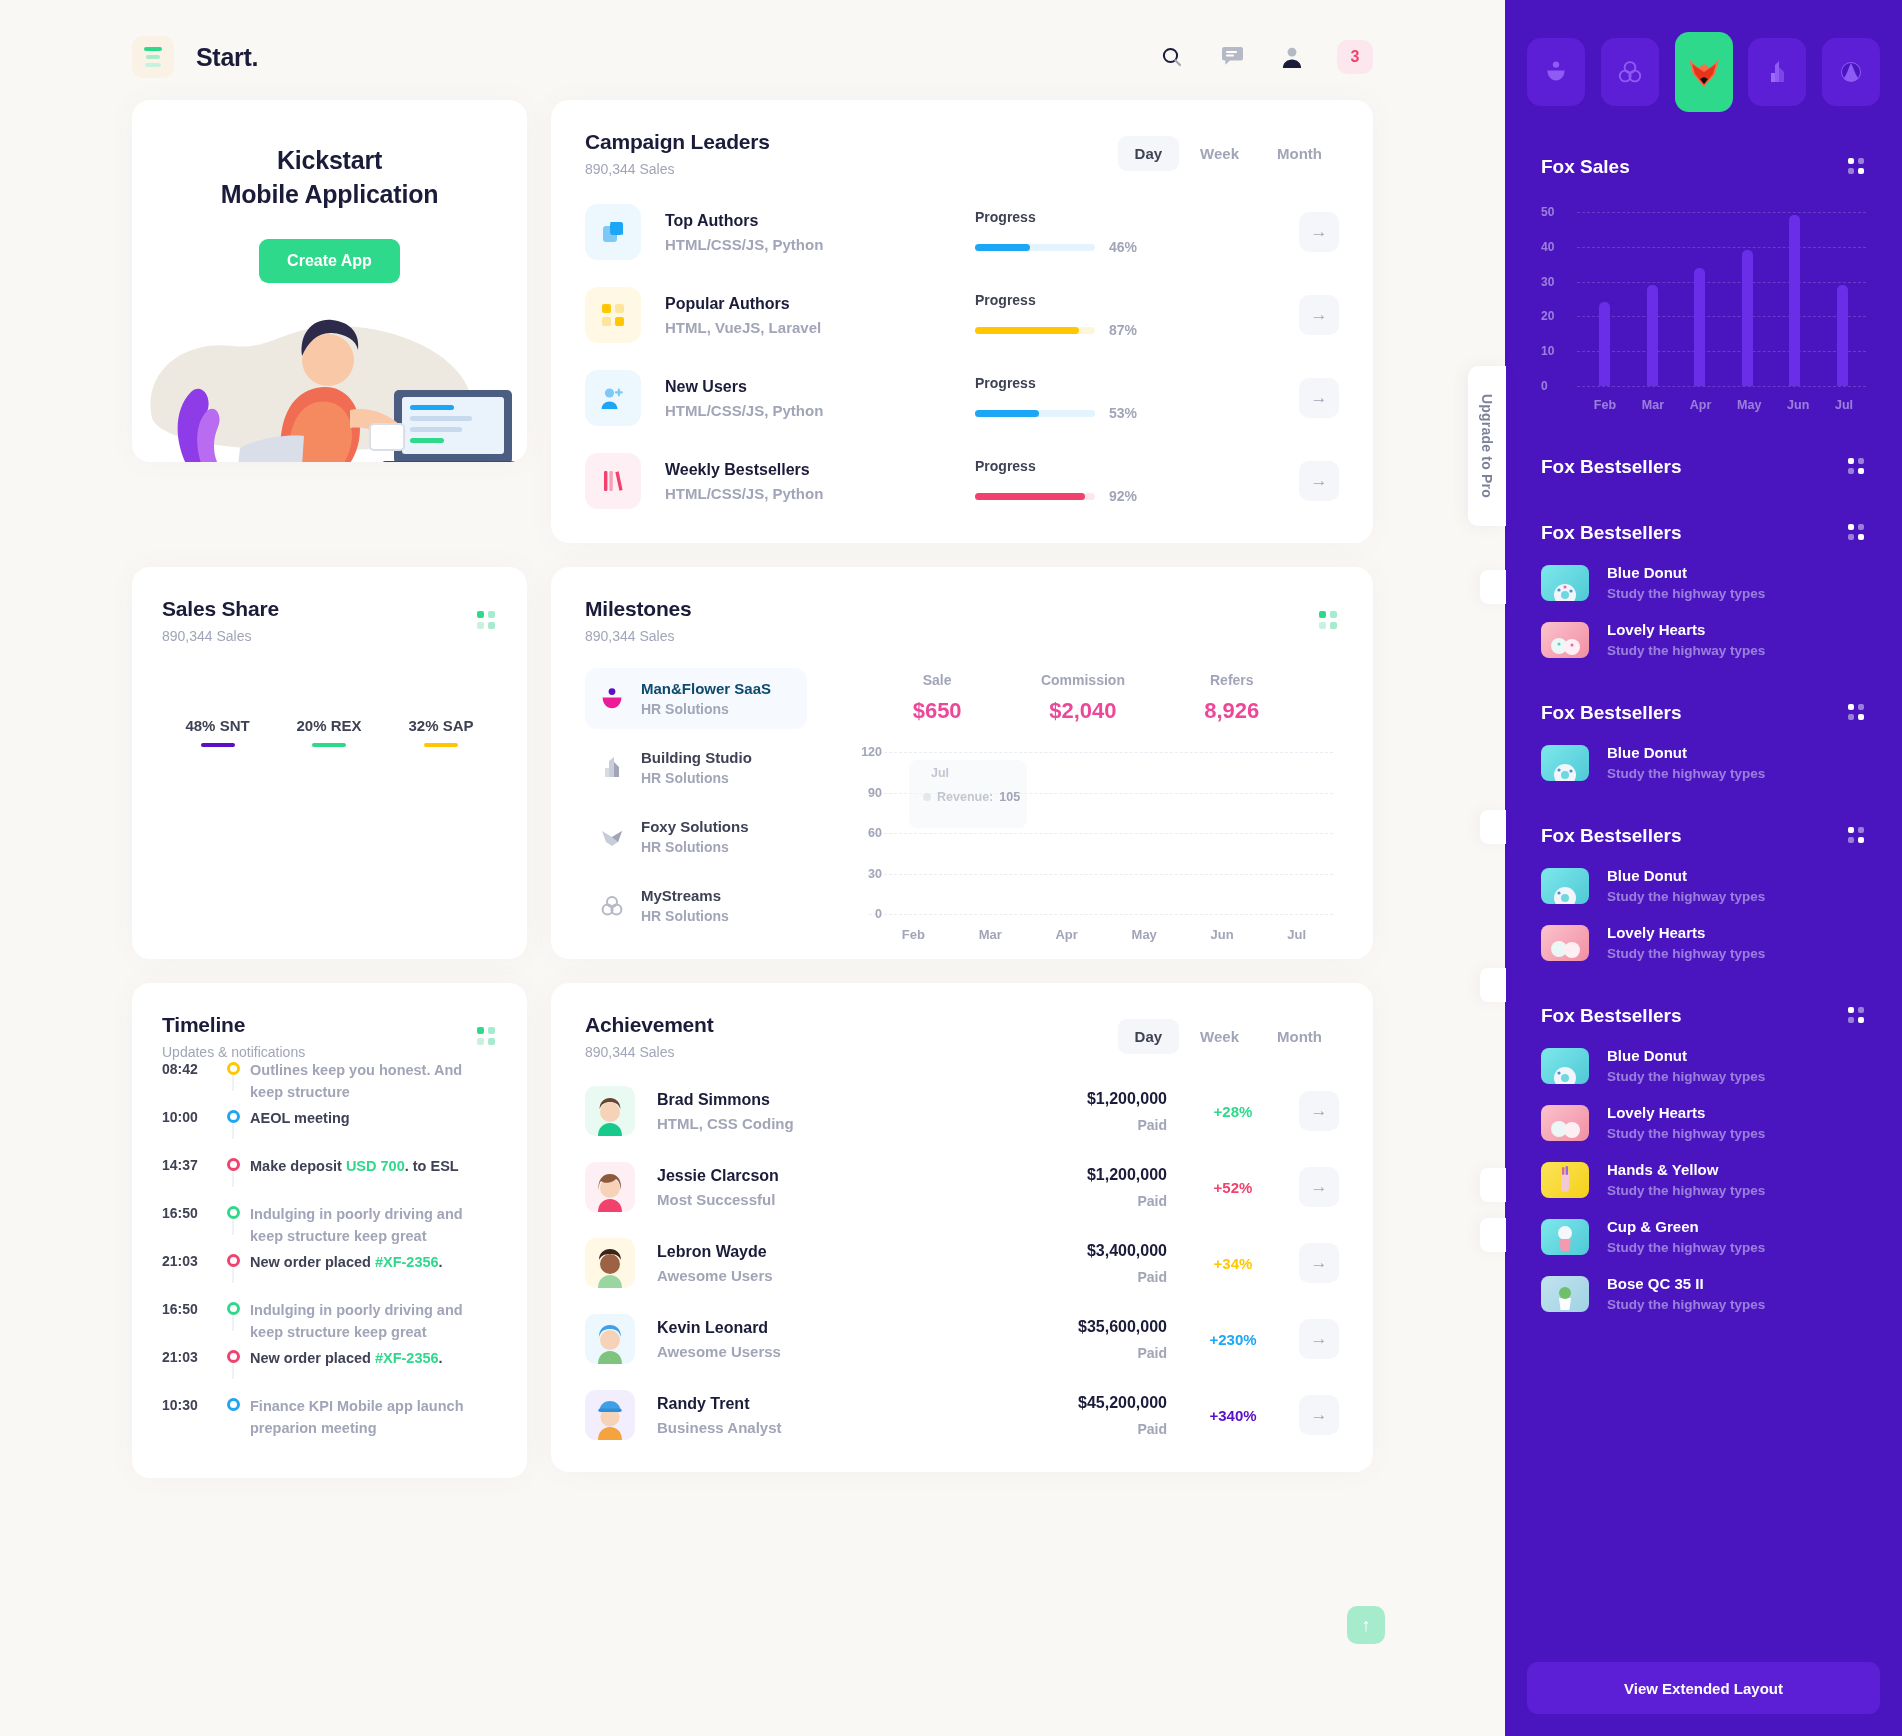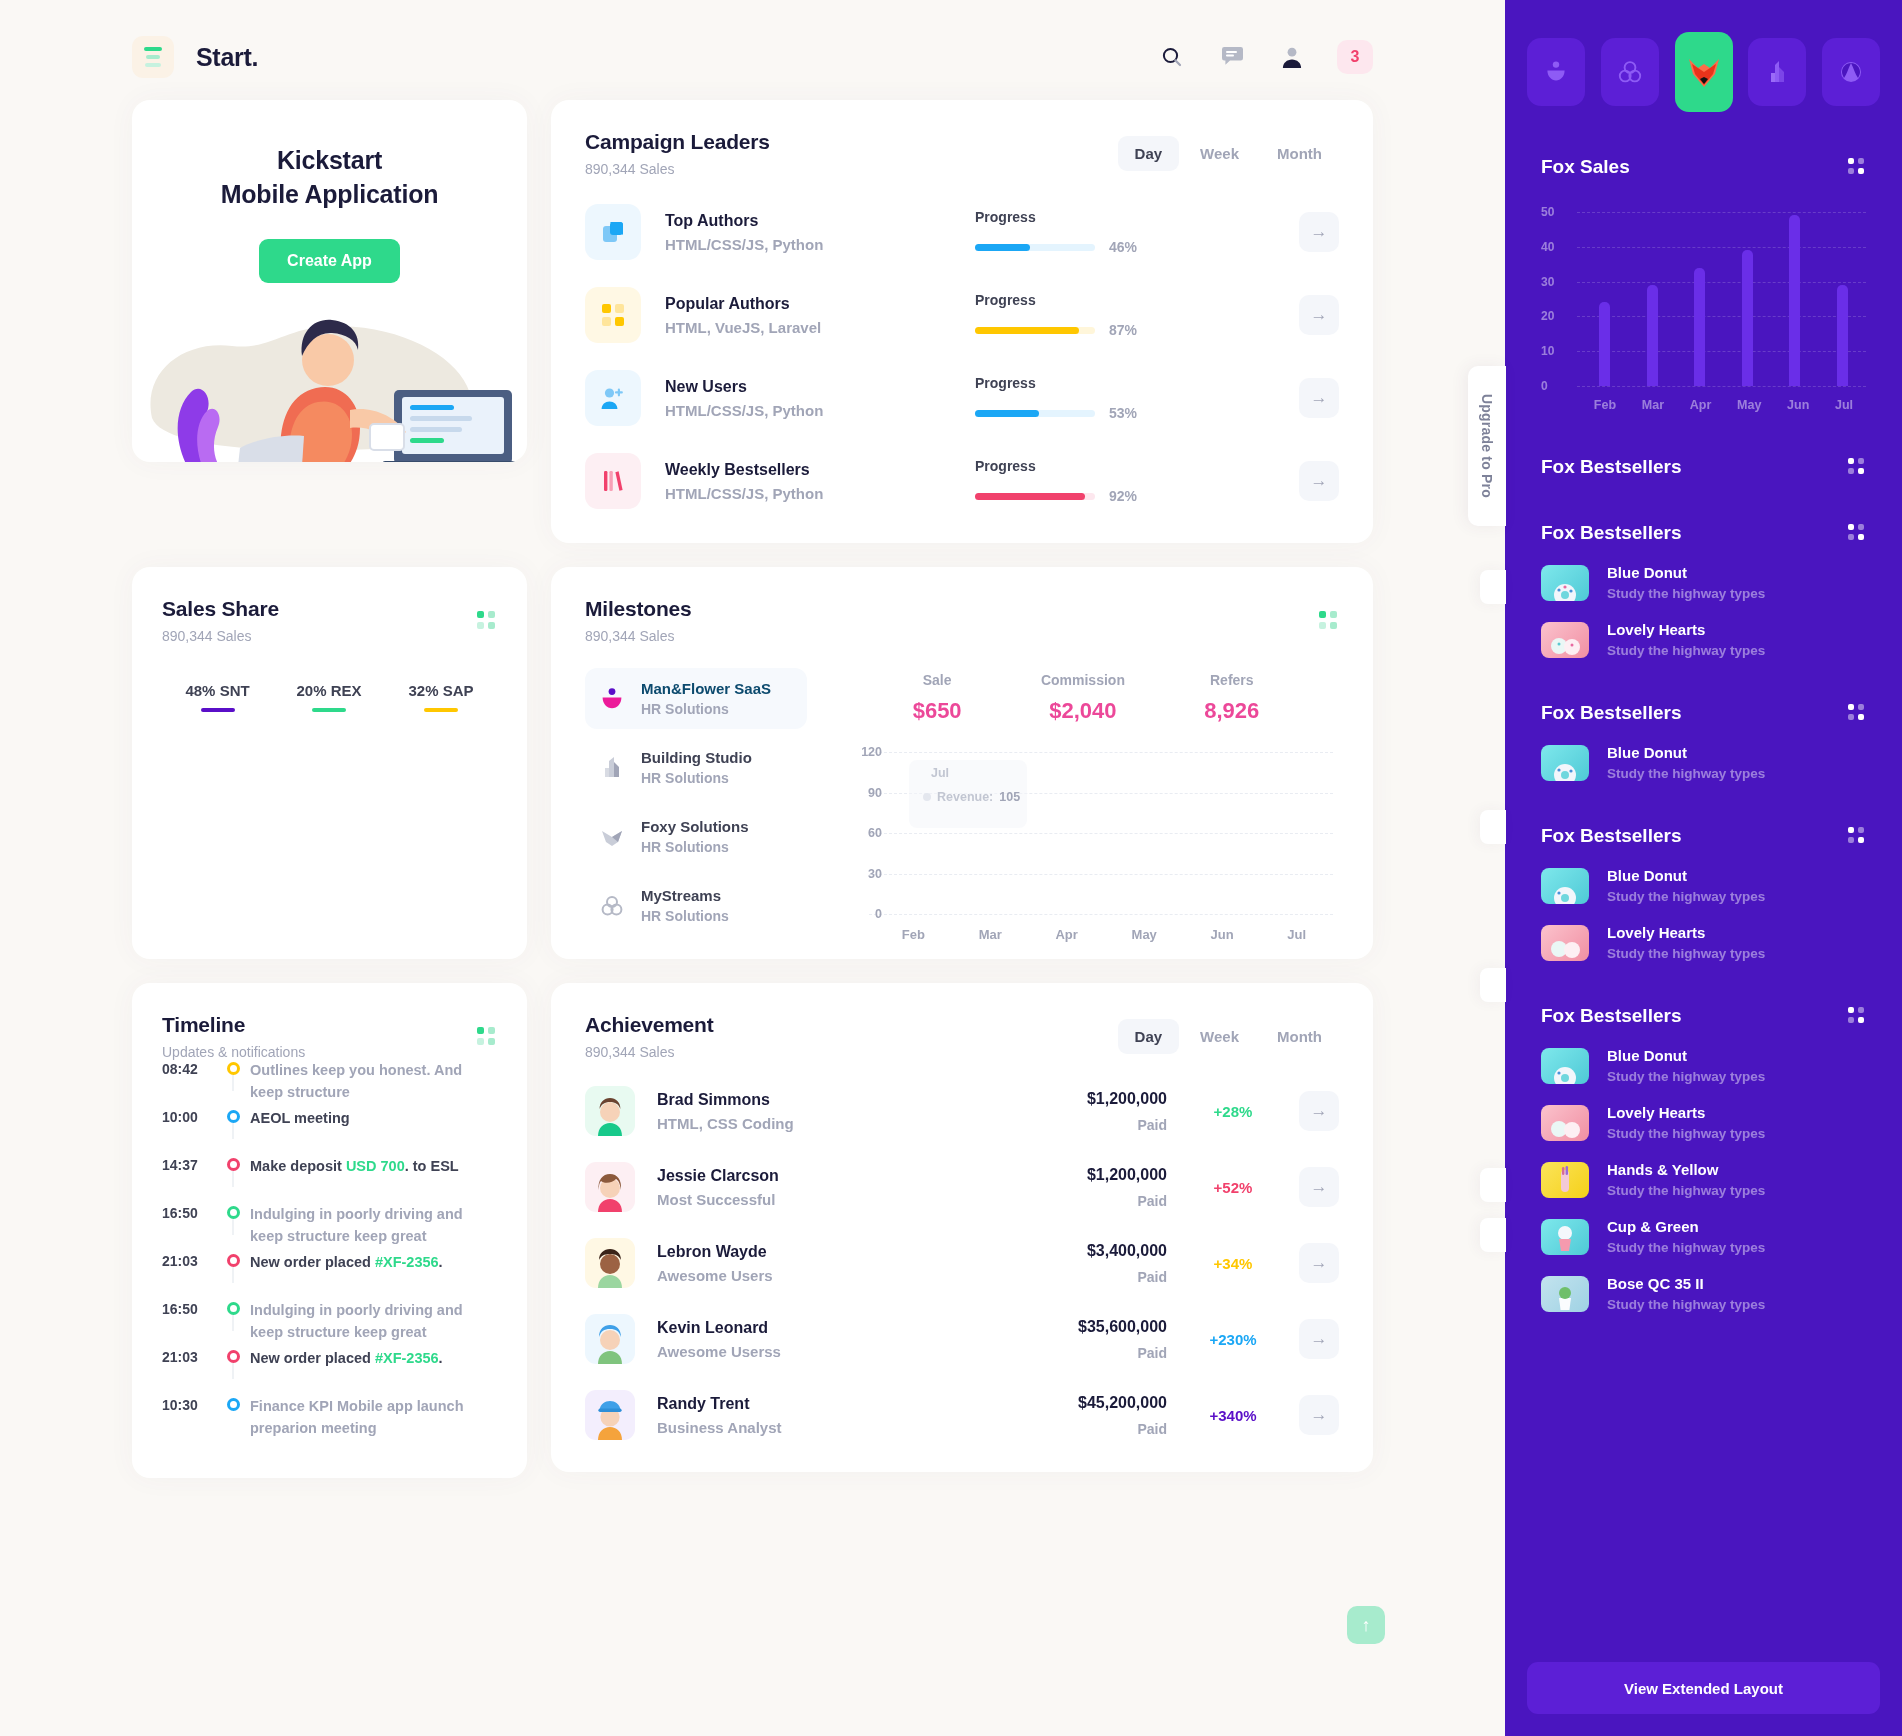--- a/index.html
+++ b/index.html
@@ -112,21 +112,21 @@
   
   .sales { padding: 30px 30px 34px; height: 392px; }
   .donut-wrap { position: relative; height: 212px; margin-top: 34px; }
   .donut { position:absolute; left:50%; top: 0; transform: translateX(-50%); }
   .donut-center {
     position:absolute; left: 50%; top: 50%; transform: translate(-50%,-50%);
     font-size: 27px; font-weight: 700; color: #3F4254;
   }
   .spark { position:absolute; border-radius: 4px; }
   .legend { display:flex; justify-content: space-around; margin-top: 38px; }
-  .legend-item { text-align:right; }
+  .legend-item { text-align:right;margin-top:35px; }
   .legend-lbl { font-size: 15px; font-weight: 700; color: #3F4254; }
   .legend-bar { height: 4px; width: 34px; border-radius: 2px; margin: 9px auto 0; }
 
   
   .miles { padding: 30px 34px 30px; height: 392px; }
   .miles-body { display:flex; margin-top: 24px; }
   .miles-list { width: 222px; flex:none; }
   .mile-row { display:flex; align-items:center; gap: 16px; padding: 12px 14px; border-radius: 12px; margin-bottom: 8px; cursor:pointer; }
   .mile-row.active { background: #F6F9FD; }
   .mile-name { font-size: 15px; font-weight: 700; color: #3F4254; }

